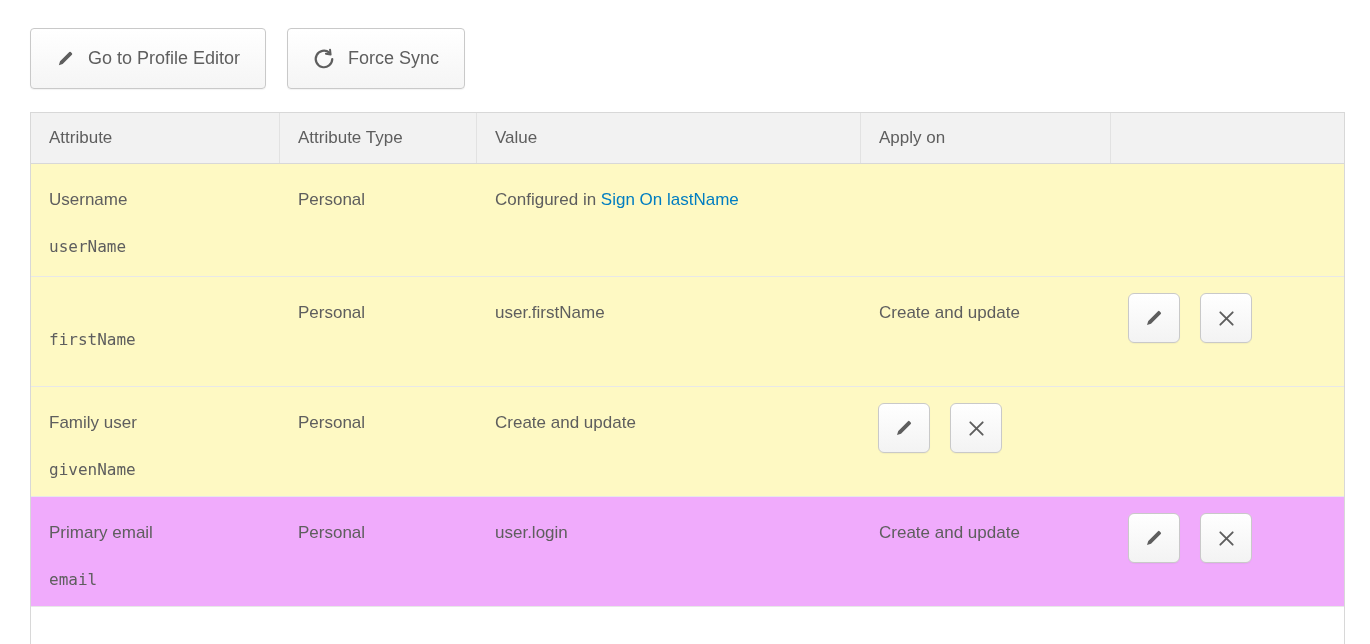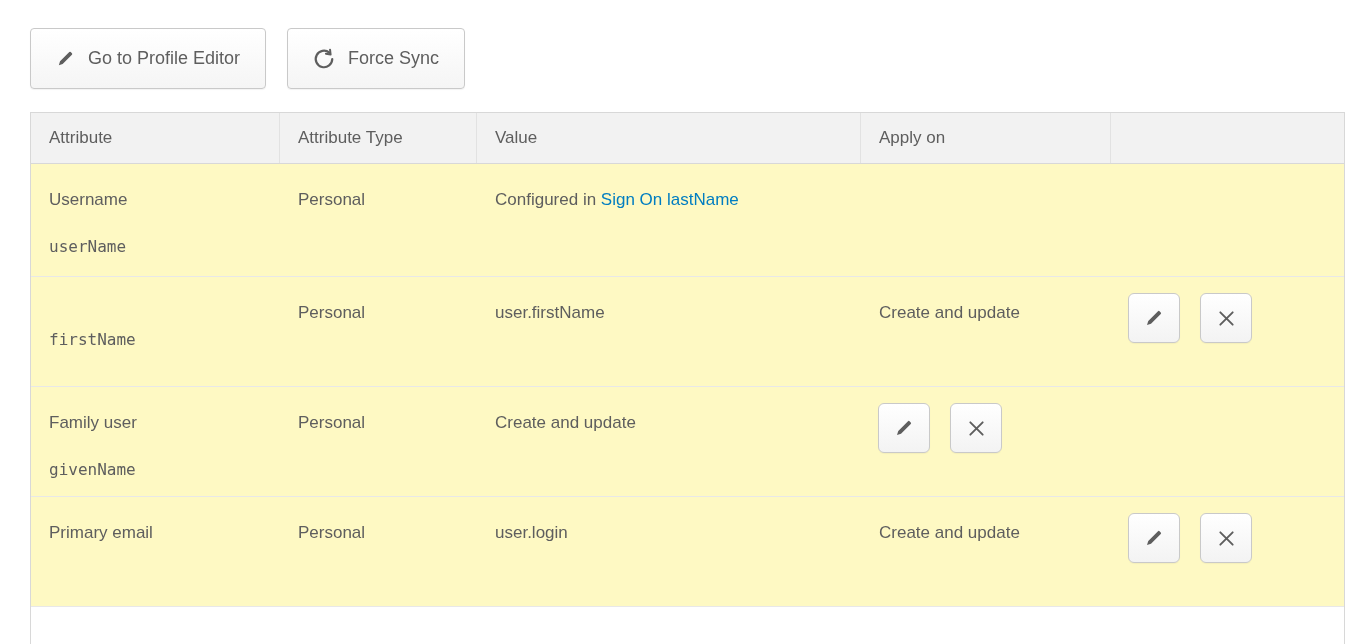--- a/index.html
+++ b/index.html
@@ -47,21 +47,21 @@
     display: flex; align-items: center;
     padding: 0 18px;
     font-size: 17px; color: #5e5e5e;
     border-right: 1px solid #e2e2e2;
     overflow: hidden;
   }
   .th:last-child { border-right: none; }
 
   .tr { border-bottom: 1px solid #e8e8e8; height: 110px; background: #fef9c3; }
   .tr.first { height: 113px; }
-  .tr.highlight { background: #fef9c3; }
+  .tr.highlight { background: #f0abfc; }
   .tr-partial { height: 46px; background: #ffffff; }
 
   .td { padding: 26px 18px 0 18px; font-size: 17px; overflow: hidden; }
   .attr-label { font-size: 17px; color: #5e5e5e; }
   .attr-name {
     margin-top: 27px;
     font-family: "DejaVu Sans Mono", monospace;
     font-size: 16px; color: #5e5e5e;
   }
   .value-link { color: #007dc1; text-decoration: none; cursor: pointer; }
@@ -167,20 +167,21 @@
             <path d="M3.5 3.5 L16.5 16.5 M16.5 3.5 L3.5 16.5"></path>
           </svg>
         </span>
       </button>
     </div>
   </div>
 
   <div class="grid-row tr highlight">
     <div class="td">
       <div class="attr-label">Primary email</div>
+      <div class="attr-name">email</div>
     </div>
     <div class="td">Personal</div>
     <div class="td">user.login</div>
     <div class="td">Create and update</div>
     <div class="actions-cell">
       <button class="icon-btn">
         <span>
           <svg width="20" height="20" viewBox="0 0 24 24" fill="#5e5e5e">
             <path d="M3.6 20.4 L5.1 15.6 L16.8 3.9 a1.3 1.3 0 0 1 1.85 0 l1.45 1.45 a1.3 1.3 0 0 1 0 1.85 L8.4 18.9 Z"></path>
           </svg>

